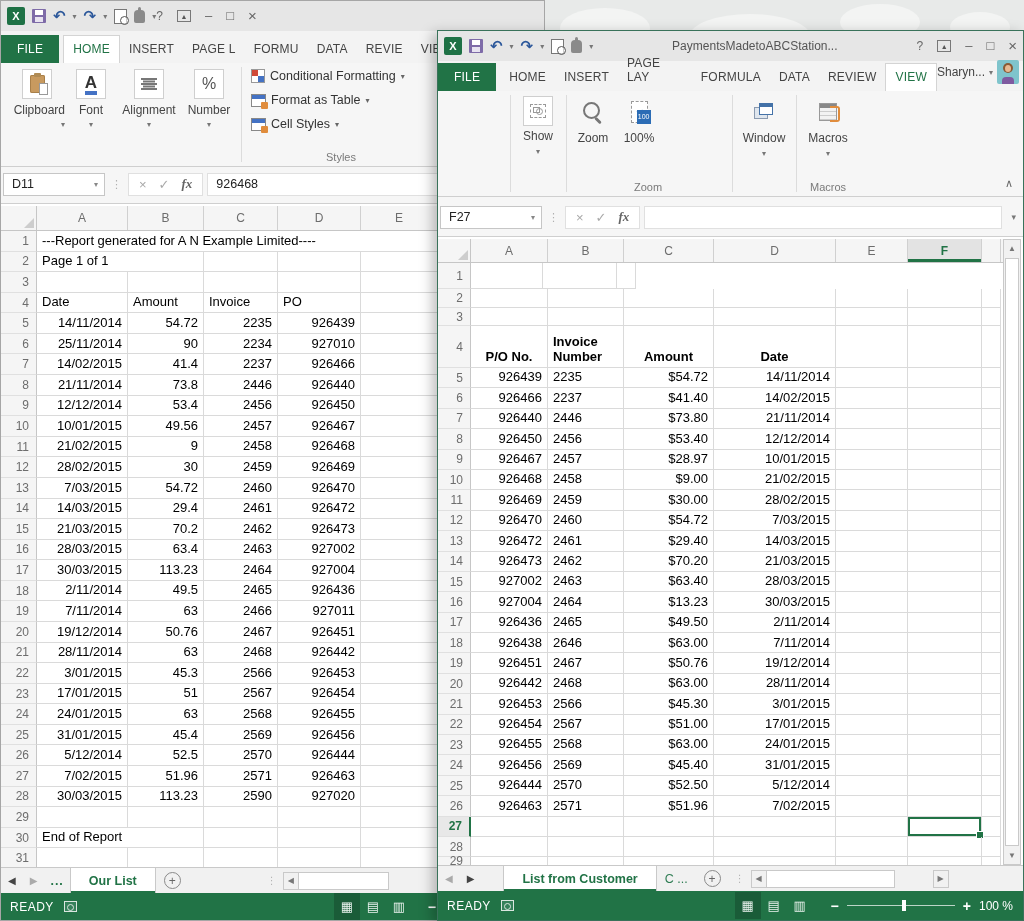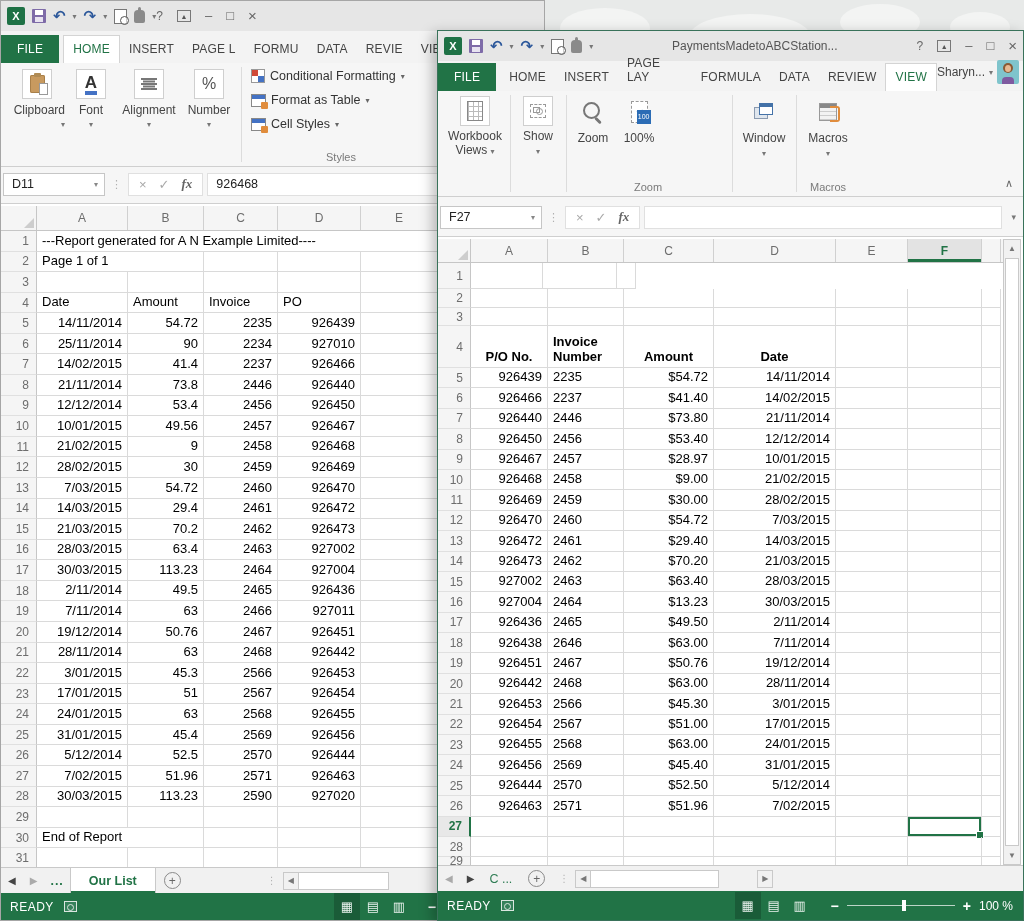--- a/index.html
+++ b/index.html
@@ -616,26 +616,20 @@
         <span class="userchip">
           <span>Sharyn...</span>
           <span class="mini-dd">▾</span>
           <span class="avatar">
             <span class="body"></span>
           </span>
         </span>
       </div>
 
     <div class="ribbon" style="top:60px;height:106px;">
-      <div class="bigbtn" style="left:6px;width:62px;">
-        <div class="icbox boxed" style="margin-bottom:3px;">
-            <span class="doc-ic"></span>
-          </div>
-        <div><span>Workbook Views</span> <span class="dd">▾</span></div>
-      </div>
       <div class="vsep" style="left:72px;"></div>
       <div class="bigbtn" style="left:76px;width:48px;">
         <div class="icbox boxed" style="margin-bottom:3px;">
             <span class="show-ic"></span>
           </div>
         <div><span>Show</span><br><span class="dd">▾</span></div>
       </div>
       <div class="vsep" style="left:128px;"></div>
       <div class="bigbtn" style="left:132px;width:46px;">
         <div class="icbox">
@@ -986,20 +980,21 @@
 
     <div class="vscroll" style="right:2px;top:208px;bottom:55px;">
       <div class="arr" style="top:0;">▲</div>
       <div class="thumb" style="top:18px;bottom:18px;"></div>
       <div class="arr" style="bottom:0;">▼</div>
     </div>
 
     <div class="tabbar" style="bottom:29px;">
       <span class="navarr dim">◀</span>
       <span class="navarr">▶</span>
+      <span class="sheettab active" style="margin-left:22px;">List from Customer</span>
       <span class="sheettab part">C ...</span>
       <span class="addsheet">
           <b>+</b>
         </span>
       <span class="tab-dots">⋮</span>
       <span class="hscroll">
         <span class="btn">◀</span>
         <span class="track" style="width:128px;"></span>
       </span>
       <span class="hscroll" style="margin-left:38px;">

